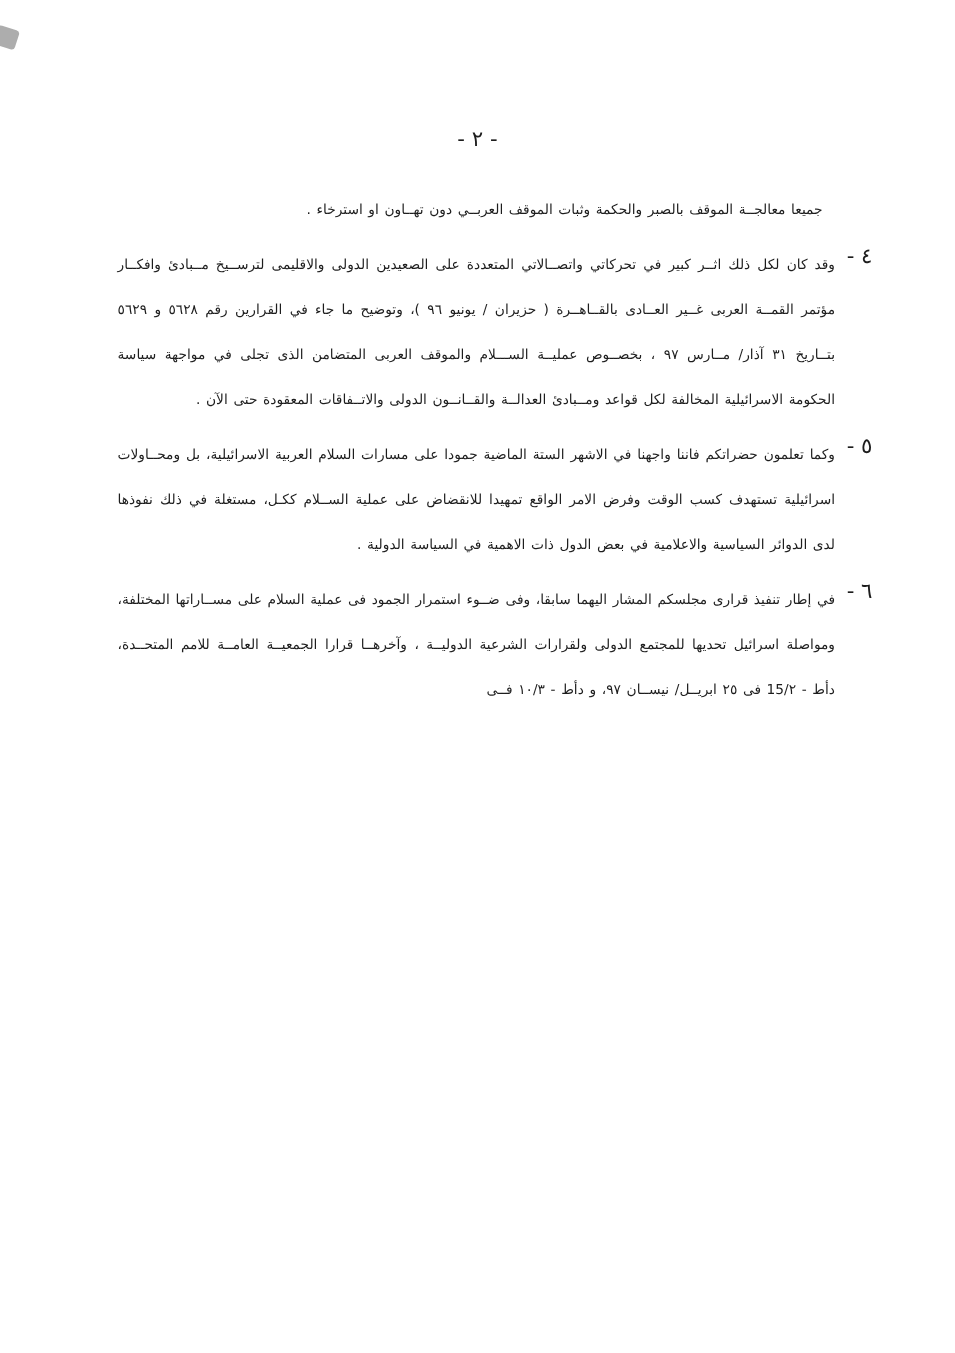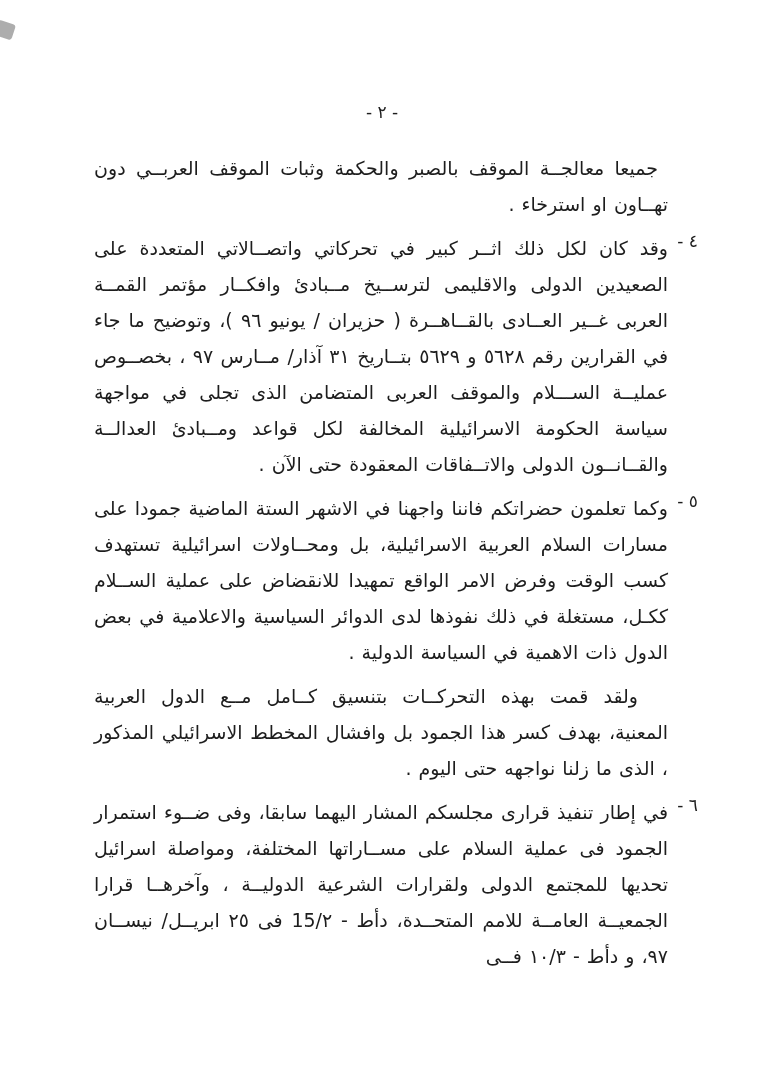--- a/index.html
+++ b/index.html
@@ -35,21 +35,21 @@
     width:574px;
     direction:rtl;
   }
   .block { position:relative; margin-bottom:8px; }
   .marker {
     position:absolute; right:-30px; top:1px;
     font-size:17px;
     white-space:nowrap;
   }
   .text {
-    font-size:19px;
+    font-size:11px;
     line-height:36px;
     text-align:justify;
     text-align-last:right;
     word-spacing:1px;
   }
   .indent-1 { text-indent:10px; }
   .indent-2 { text-indent:30px; }
 </style>
 </head>
 <body>
@@ -70,24 +70,20 @@
     <div class="block">
       <span class="marker">٤ -</span>
       <p class="text">وقد كان لكل ذلك اثــر كبير في تحركاتي واتصــالاتي المتعددة على الصعيدين الدولى والاقليمى لترســيخ مــبادئ وافكــار مؤتمر القمــة العربى غــير العــادى بالقــاهــرة ( حزيران / يونيو ٩٦ )، وتوضيح ما جاء في القرارين رقم ٥٦٢٨ و ٥٦٢٩ بتــاريخ ٣١ آذار/ مــارس ٩٧ ، بخصــوص عمليــة الســـلام والموقف العربى المتضامن الذى تجلى في مواجهة سياسة الحكومة الاسرائيلية المخالفة لكل قواعد ومــبادئ العدالــة والقــانــون الدولى والاتــفاقات المعقودة حتى الآن .</p>
     </div>
 
     <div class="block">
       <span class="marker">٥ -</span>
       <p class="text">وكما تعلمون حضراتكم فاننا واجهنا في الاشهر الستة الماضية جمودا على مسارات السلام العربية الاسرائيلية، بل ومحــاولات اسرائيلية تستهدف كسب الوقت وفرض الامر الواقع تمهيدا للانقضاض على عملية الســلام ككـل، مستغلة في ذلك نفوذها لدى الدوائر السياسية والاعلامية في بعض الدول ذات الاهمية في السياسة الدولية .</p>
     </div>
 
-    <div class="block">
-      <span class="marker"></span>
-      <p class="text indent-2">ولقد قمت بهذه التحركــات بتنسيق كــامل مــع الدول العربية المعنية، بهدف كسر هذا الجمود بل وافشال المخطط الاسرائيلي المذكور ، الذى ما زلنا نواجهه حتى اليوم .</p>
-    </div>
 
     <div class="block">
       <span class="marker">٦ -</span>
       <p class="text">في إطار تنفيذ قرارى مجلسكم المشار اليهما سابقا، وفى ضــوء استمرار الجمود فى عملية السلام على مســاراتها المختلفة، ومواصلة اسرائيل تحديها للمجتمع الدولى ولقرارات الشرعية الدوليــة ، وآخرهــا قرارا الجمعيــة العامــة للامم المتحــدة، دأط - 15/٢ فى ٢٥ ابريــل/ نيســان ٩٧، و دأط - ١٠/٣ فــى</p>
     </div>
 
   </div>
 </div>
 
 </body></html>

